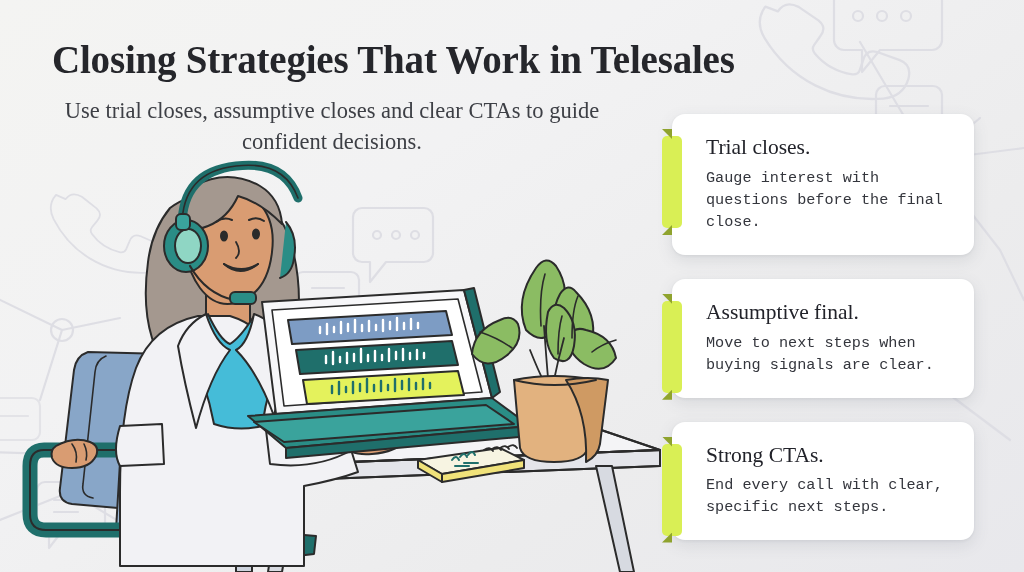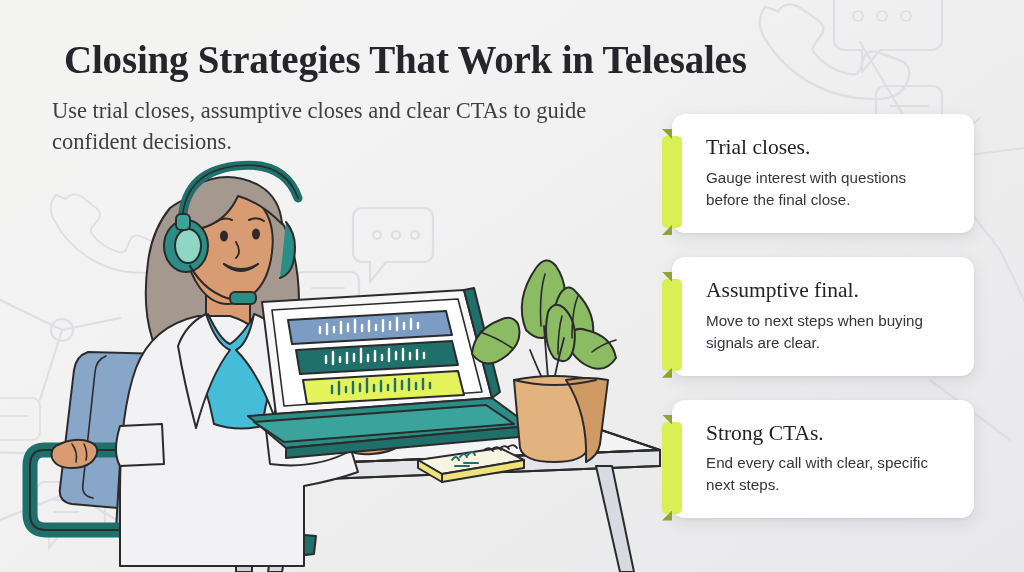--- a/index.html
+++ b/index.html
@@ -18,29 +18,29 @@
 
   
   .headline { position:absolute; left:52px; top:38px; width:720px; }
   .title {
     font-family:"Liberation Serif", serif;
     font-weight:bold;
     font-size:39px;
     line-height:1.12;
     letter-spacing:-0.2px;
     color:#25262b;
-    margin-left:12px;
   }
   .subtitle {
     font-family:"Liberation Serif", serif;
     font-size:22.5px;
     line-height:1.38;
     color:#3d3f45;
     margin-top:13px;
     max-width:560px;
+    text-align:center;
   }
 
   
   .cards { position:absolute; left:672px; top:114px; width:302px; }
   .card {
     position:relative;
     background:#ffffff;
     border-radius:13px;
     box-shadow:0 5px 16px rgba(80,85,100,0.13), 0 1px 3px rgba(80,85,100,0.09);
     padding:21px 22px 22px 34px;
@@ -65,21 +65,21 @@
   .tab::after  { bottom:-7px; clip-path:polygon(0 100%,100% 0,100% 100%); }
   .card-title {
     font-family:"Liberation Serif", serif;
     font-weight:normal;
     font-size:21.5px;
     color:#22232a;
     line-height:1.15;
     margin-bottom:7px;
   }
   .card-body {
-    font-family:Liberation Sans, sans-serif;
+    font-family:Liberation Mono, monospace;
     font-size:15.2px;
     line-height:1.45;
     color:#34363d;
   }
 
   
   .illo { position:absolute; left:0; top:130px; width:680px; height:442px; }
   .illo svg { display:block; width:680px; height:442px; }
 </style>
 </head>

